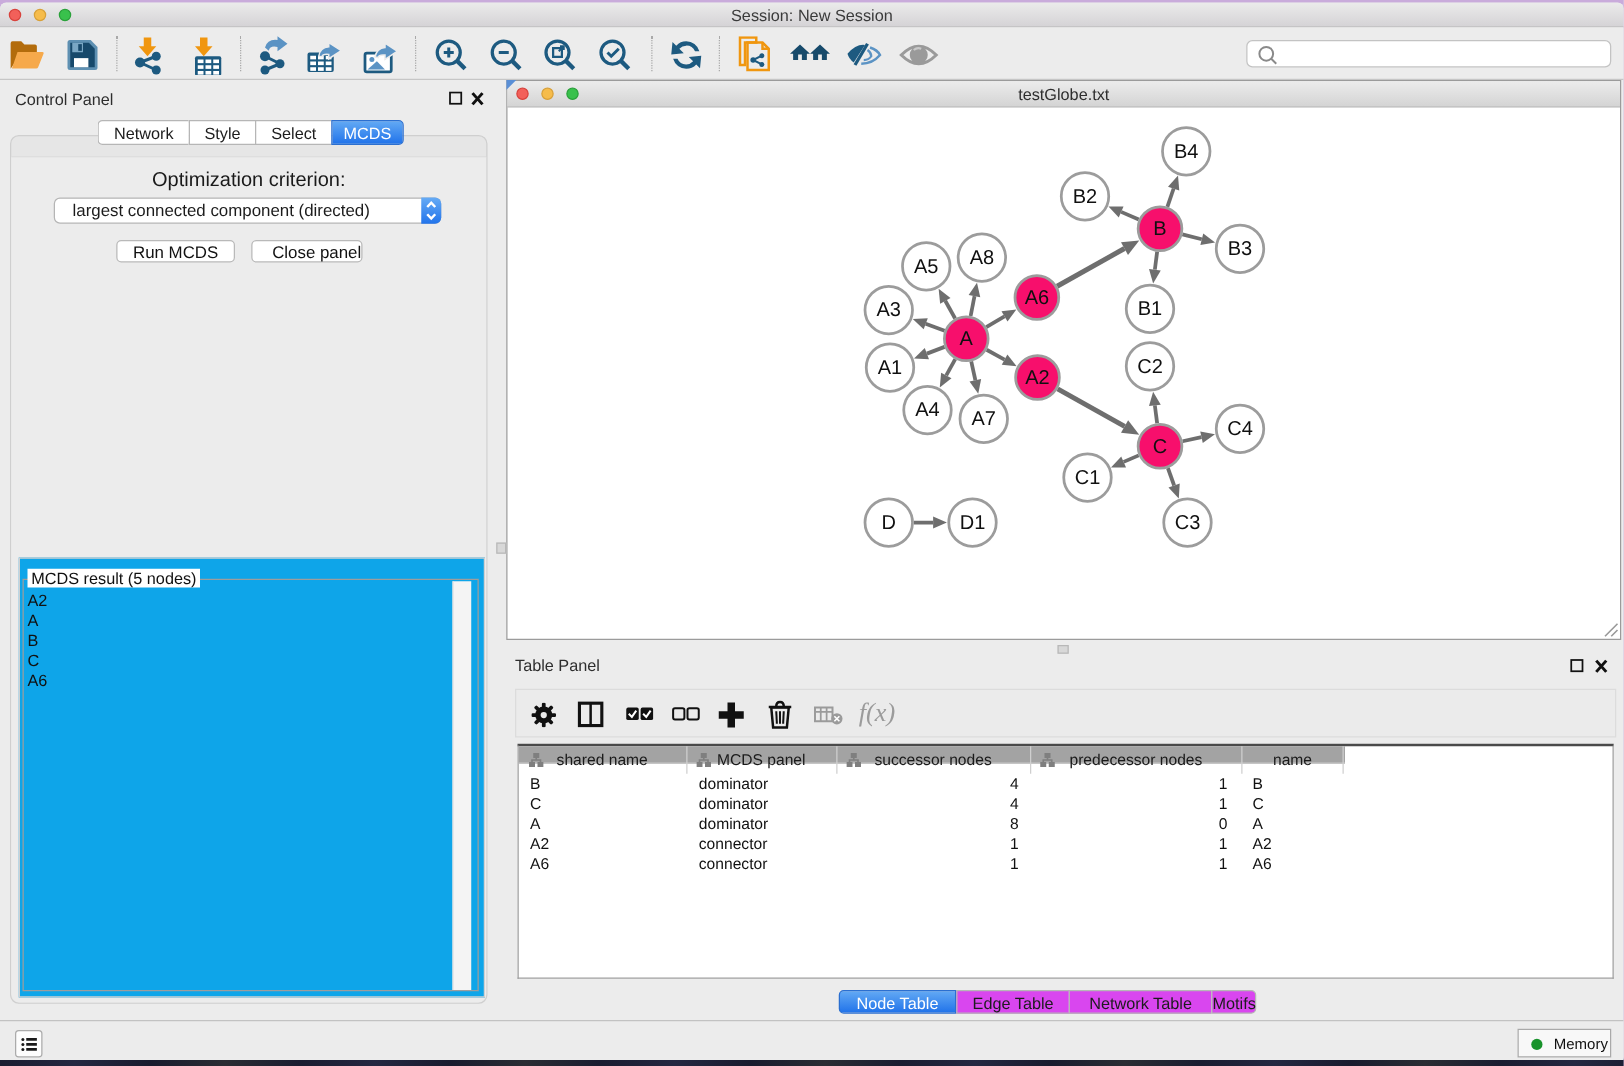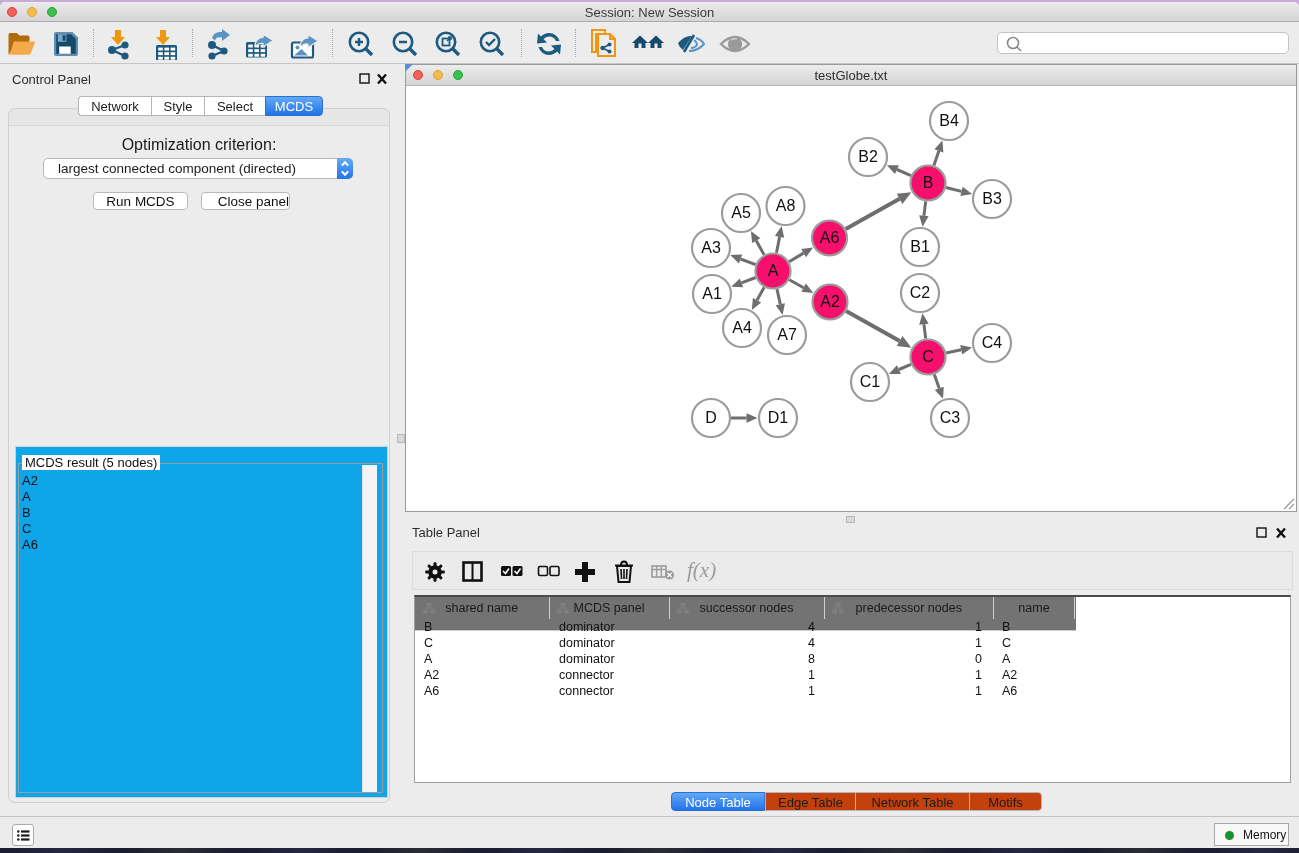--- a/index.html
+++ b/index.html
@@ -59,26 +59,26 @@
   background:linear-gradient(#ececec,#d4d4d4); border-bottom:1px solid #b4b4b4; }
 #netwin-title .title { position:absolute; left:0; right:0; top:3px; text-align:center; font-size:13px; color:#2e2e2e; }
 #netwin-title .r { left:7px;  background:#f2605a; border:1px solid #d8423c; top:5px; }
 #netwin-title .y { left:27px; background:#f6bc4b; border:1px solid #d8a038; top:5px; }
 #netwin-title .g { left:47px; background:#39c14c; border:1px solid #2aa13a; top:5px; }
 #graph { position:absolute; left:0; top:22px; }
 
 #tp-title { position:absolute; left:412px; top:523px; font-size:13px; color:#2e2e2e; }
 #tp-toolbar { position:absolute; left:412px; top:549px; width:881px; height:39px; background:#ebebeb; border:1px solid #dcdcdc; }
 #tbl { position:absolute; left:414px; top:593px; width:877px; height:188px; background:#fff; border:1px solid #555; border-width:2px 1px 1px 1px; border-color:#4a4a4a #9e9e9e #9e9e9e #9e9e9e; }
-#tbl-header { position:absolute; left:0; top:0; width:661px; height:34px; background:#737373; border-bottom:1px solid #c9c9c9; }
+#tbl-header { position:absolute; left:0; top:0; width:661px; height:14px; background:#a3a3a3; border-bottom:1px solid #c9c9c9; }
 .th { position:absolute; top:0; height:22px; border-right:1px solid #cfcfcf; font-size:12.5px; color:#1a1a1a; text-align:center; line-height:22px; }
 .trow { position:absolute; font-size:12.5px; color:#111; }
 
 #bot-tabs { position:absolute; left:671px; top:790px; height:19px; display:flex; }
-.bottab { height:19px; line-height:19px; font-size:13px; color:#1c1c1c; background:#c2410c;
+.bottab { height:19px; line-height:19px; font-size:13px; color:#1c1c1c; background:#d946ef;
   border:1px solid #b6b6b6; border-right:none; text-align:center; }
 .bottab:first-child { border-radius:4px 0 0 4px; background:linear-gradient(#62a9f4,#2173ea); color:#fff; border:1px solid #2b6fd0; }
 .bottab:last-child { border-radius:0 4px 4px 0; border-right:1px solid #b6b6b6; }
 
 #statusbar { position:absolute; left:0; top:814px; width:100%; height:30px; background:#ececec; border-top:1px solid #c2c2c2; }
 #listbtn { position:absolute; left:12px; top:7px; width:22px; height:22px; background:#fdfdfd; border:1px solid #ababab; border-radius:3px; }
 #membtn { position:absolute; left:1214px; top:6px; width:75px; height:23px; background:#f8f8f8; border:1px solid #a9a9a9; font-size:12px; color:#111; }
 #membtn .dot { position:absolute; left:10px; top:7px; width:9px; height:9px; border-radius:50%; background:#18922b; }
 #membtn .lbl { position:absolute; left:28px; top:4px; }
 .divdot { position:absolute; background:#d8d8d8; border:1px solid #b8b8b8; }
@@ -473,21 +473,21 @@
 <div class="trow" style="left:9px;top:87px">A6</div>
 <div class="trow" style="left:144px;top:87px">connector</div>
 <div class="trow" style="left:254px;top:87px;width:146px;text-align:right">1</div>
 <div class="trow" style="left:409px;top:87px;width:158px;text-align:right">1</div>
 <div class="trow" style="left:587px;top:87px">A6</div>
   </div>
   <div id="bot-tabs">
     <div class="bottab" style="width:94px">Node Table</div>
     <div class="bottab" style="width:90px">Edge Table</div>
     <div class="bottab" style="width:114px">Network Table</div>
-    <div class="bottab" style="width:73px">Motifs</div>
+    <div class="bottab" style="width:36px">Motifs</div>
   </div>
 
   <div id="statusbar">
     <div id="listbtn"><svg width="22" height="22">
           <g stroke="#1a1a1a" stroke-width="2.2">
             <line x1="8" y1="6.5" x2="16.5" y2="6.5"></line>
             <line x1="8" y1="10.5" x2="16.5" y2="10.5"></line>
             <line x1="8" y1="14.5" x2="16.5" y2="14.5"></line>
           </g>
           <g fill="#1a1a1a">

